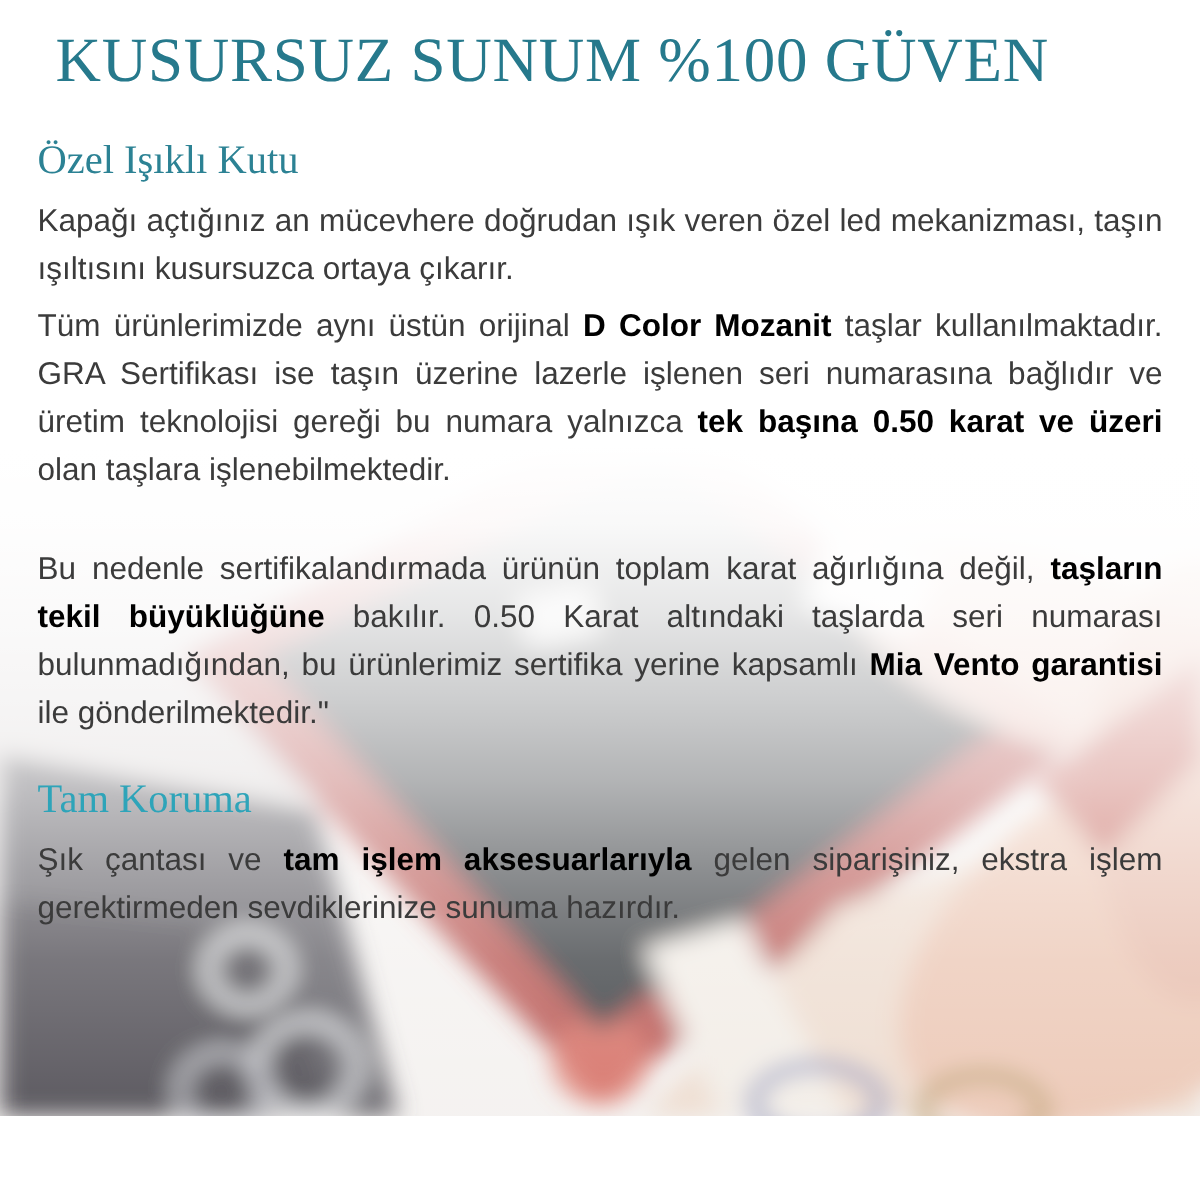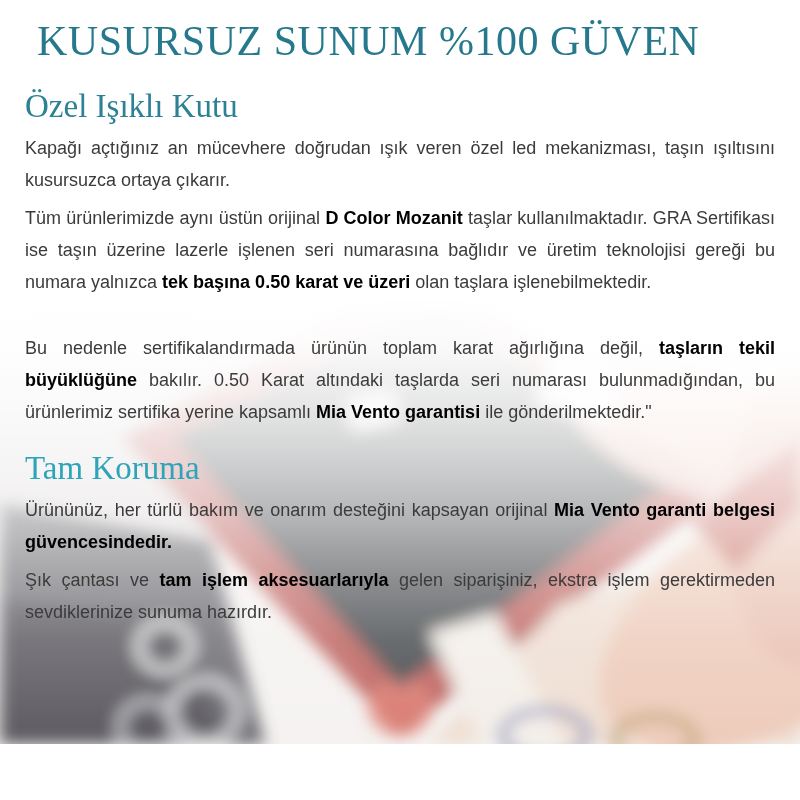--- a/index.html
+++ b/index.html
@@ -19,26 +19,26 @@
     font-family:"Liberation Serif", serif;
     font-weight:400;
     font-size:42px;
     line-height:50px;
     letter-spacing:.5px;
     margin:2px 0 0 12px;
   }
   .section-heading{
     font-family:"Liberation Serif", serif;
     font-weight:400;
-    font-size:33px;
+    font-size:27px;
     line-height:40px;
     margin:20px 0 2px 0;
   }
   .para{
-    font-size:18px;
+    font-size:21px;
     line-height:32px;
     color:#3b3b3b;
     text-align:justify;
     margin:6px 0 0 0;
   }
   .para b{font-weight:700;color:#000000;}
   .para.gap-above{margin-top:34px;}
   .section-heading.tight{margin-top:10px;}
 </style>
 </head>
@@ -107,18 +107,17 @@
 
     <h1 class="page-title" style="color: rgb(38, 121, 140);">KUSURSUZ SUNUM %100 GÜVEN</h1>
 
     <h2 class="section-heading" style="color: rgb(44, 130, 148);">Özel Işıklı Kutu</h2>
     <p class="para"><span>Kapağı açtığınız an mücevhere doğrudan ışık veren özel led mekanizması, taşın ışıltısını kusursuzca ortaya çıkarır.</span></p>
 
     <p class="para"><span>Tüm ürünlerimizde aynı üstün orijinal </span><b>D Color Mozanit</b><span> taşlar kullanılmaktadır. GRA Sertifikası ise taşın üzerine lazerle işlenen seri numarasına bağlıdır ve üretim teknolojisi gereği bu numara yalnızca </span><b>tek başına 0.50 karat ve üzeri</b><span> olan taşlara işlenebilmektedir.</span></p>
     <p class="para gap-above"><span>Bu nedenle sertifikalandırmada ürünün toplam karat ağırlığına değil, </span><b>taşların tekil büyüklüğüne</b><span> bakılır. 0.50 Karat altındaki taşlarda seri numarası bulunmadığından, bu ürünlerimiz sertifika yerine kapsamlı </span><b>Mia Vento garantisi</b><span> ile gönderilmektedir."</span></p>
 
     <h2 class="section-heading" style="color: rgb(46, 164, 185);">Tam Koruma</h2>
-    <p class="para"><span>Ürününüz, her türlü bakım ve onarım desteğini kapsayan orijinal </span><b>Mia Vento garanti belgesi güvencesindedir.</b></p>
 
     <p class="para"><span>Şık çantası ve </span><b>tam işlem aksesuarlarıyla</b><span> gelen siparişiniz, ekstra işlem gerektirmeden sevdiklerinize sunuma hazırdır.</span></p>
 
   </div>
 </div>
 
 </body></html>

